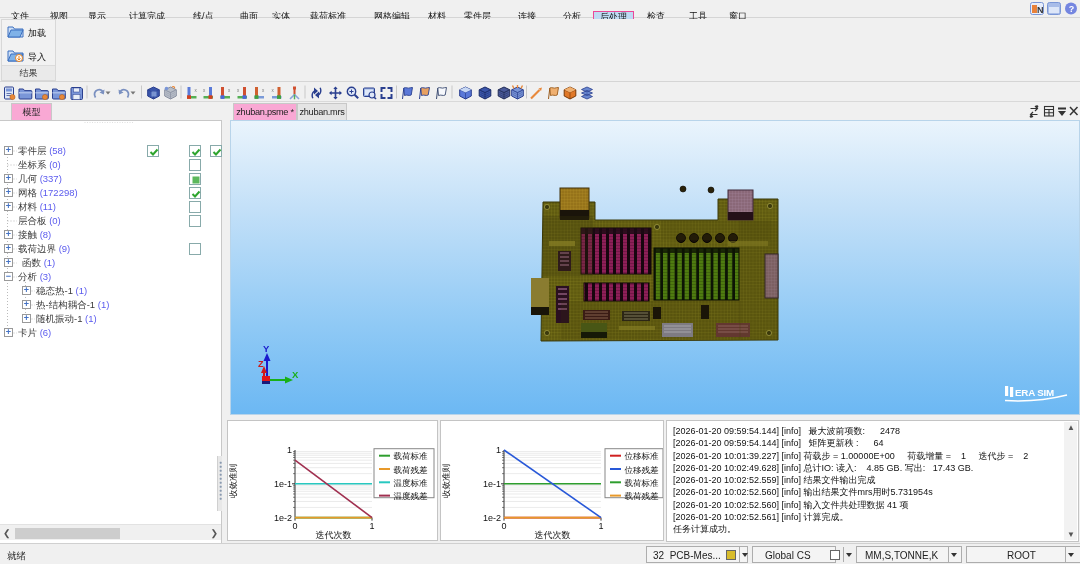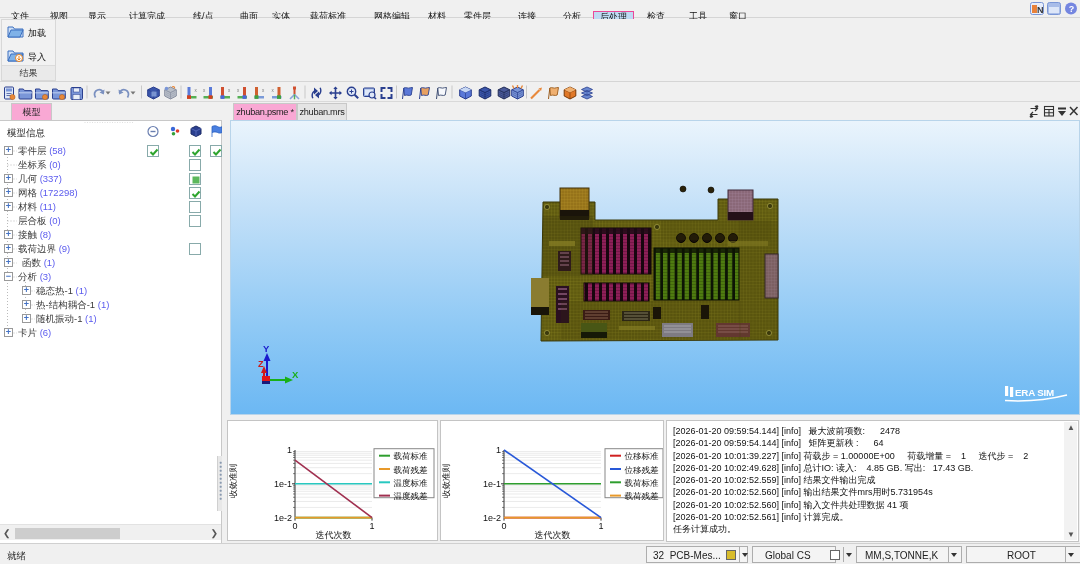--- a/index.html
+++ b/index.html
@@ -292,37 +292,20 @@
       <path d="M15.5 4.5 h9 M20 4.5 V11 M15.5 7.8 h9"></path>
     </g>
     <rect x="29" y="2.5" width="8" height="2" fill="#333"></rect>
     <path d="M29 6 h8 l-4 5 z" fill="#333"></path>
     <path d="M41 2 l7.5 8 m0 -8 l-7.5 8" stroke="#333" stroke-width="1.5"></path>
   </svg>
 </div>
 
 <div id="leftpanel" class="abs">
   <div style="position:absolute;left:84px;top:0px;width:54px;height:3px;color:#999;font-size:6px;letter-spacing:0.5px;line-height:3px;overflow:hidden;">····················</div>
-  <div id="treehead">
-      <span style="position:absolute;left:7px;top:3px;color:#222;">模型信息</span>
-    <svg style="position:absolute;left:146px;top:1px" width="76" height="13" viewBox="0 0 76 13">
-      <circle cx="7" cy="6.5" r="5" fill="none" stroke="#6a7fb0" stroke-width="1.2"></circle>
-        <path d="M4.5 6.5 h5" stroke="#6a7fb0" stroke-width="1.4"></path>
-      <circle cx="27" cy="4" r="2.2" fill="#3a67d8"></circle>
-        <circle cx="31.5" cy="6" r="1.8" fill="#e03a2a"></circle>
-        <circle cx="27.5" cy="8.8" r="1.8" fill="#35a03a"></circle>
-      <g transform="translate(44,0)">
-          <path d="M6 1 L11 3.5 V9 L6 11.5 L1 9 V3.5 Z" fill="#2a3f8f" stroke="#1a2a66"></path>
-          <path d="M1 3.5 L6 6 L11 3.5 M6 6 V11.5" stroke="#5a6fbf" fill="none" stroke-width="0.8"></path>
-        </g>
-      <g transform="translate(64,0)">
-          <path d="M2 12 V1.5 M2 1.5 C4 0.5 6 0.5 7.5 1.5 C9 2.5 10.5 2.5 12 1.8 V7.5 C10.5 8.3 9 8.3 7.5 7.5 C6 6.7 4 6.7 2 7.5" fill="#4a7fe0" stroke="#2a5fc0" stroke-width="0.8"></path>
-        </g>
-    </svg>
-  </div>
   <div id="tree">
       <svg style="position:absolute;left:0;top:0" width="222" height="400">
         <path d="M7.5 30 V212" stroke="#bbb" stroke-width="1" stroke-dasharray="1,2" fill="none"></path>
         <path d="M25.5 161 V198" stroke="#bbb" stroke-width="1" stroke-dasharray="1,2" fill="none"></path>
         <path d="M7.5 30 H17" stroke="#bbb" stroke-width="1" stroke-dasharray="1,2"></path>
         <path d="M7.5 44 H17" stroke="#bbb" stroke-width="1" stroke-dasharray="1,2"></path>
         <path d="M7.5 58 H17" stroke="#bbb" stroke-width="1" stroke-dasharray="1,2"></path>
         <path d="M7.5 72 H17" stroke="#bbb" stroke-width="1" stroke-dasharray="1,2"></path>
         <path d="M7.5 86 H17" stroke="#bbb" stroke-width="1" stroke-dasharray="1,2"></path>
         <path d="M7.5 100 H17" stroke="#bbb" stroke-width="1" stroke-dasharray="1,2"></path>

